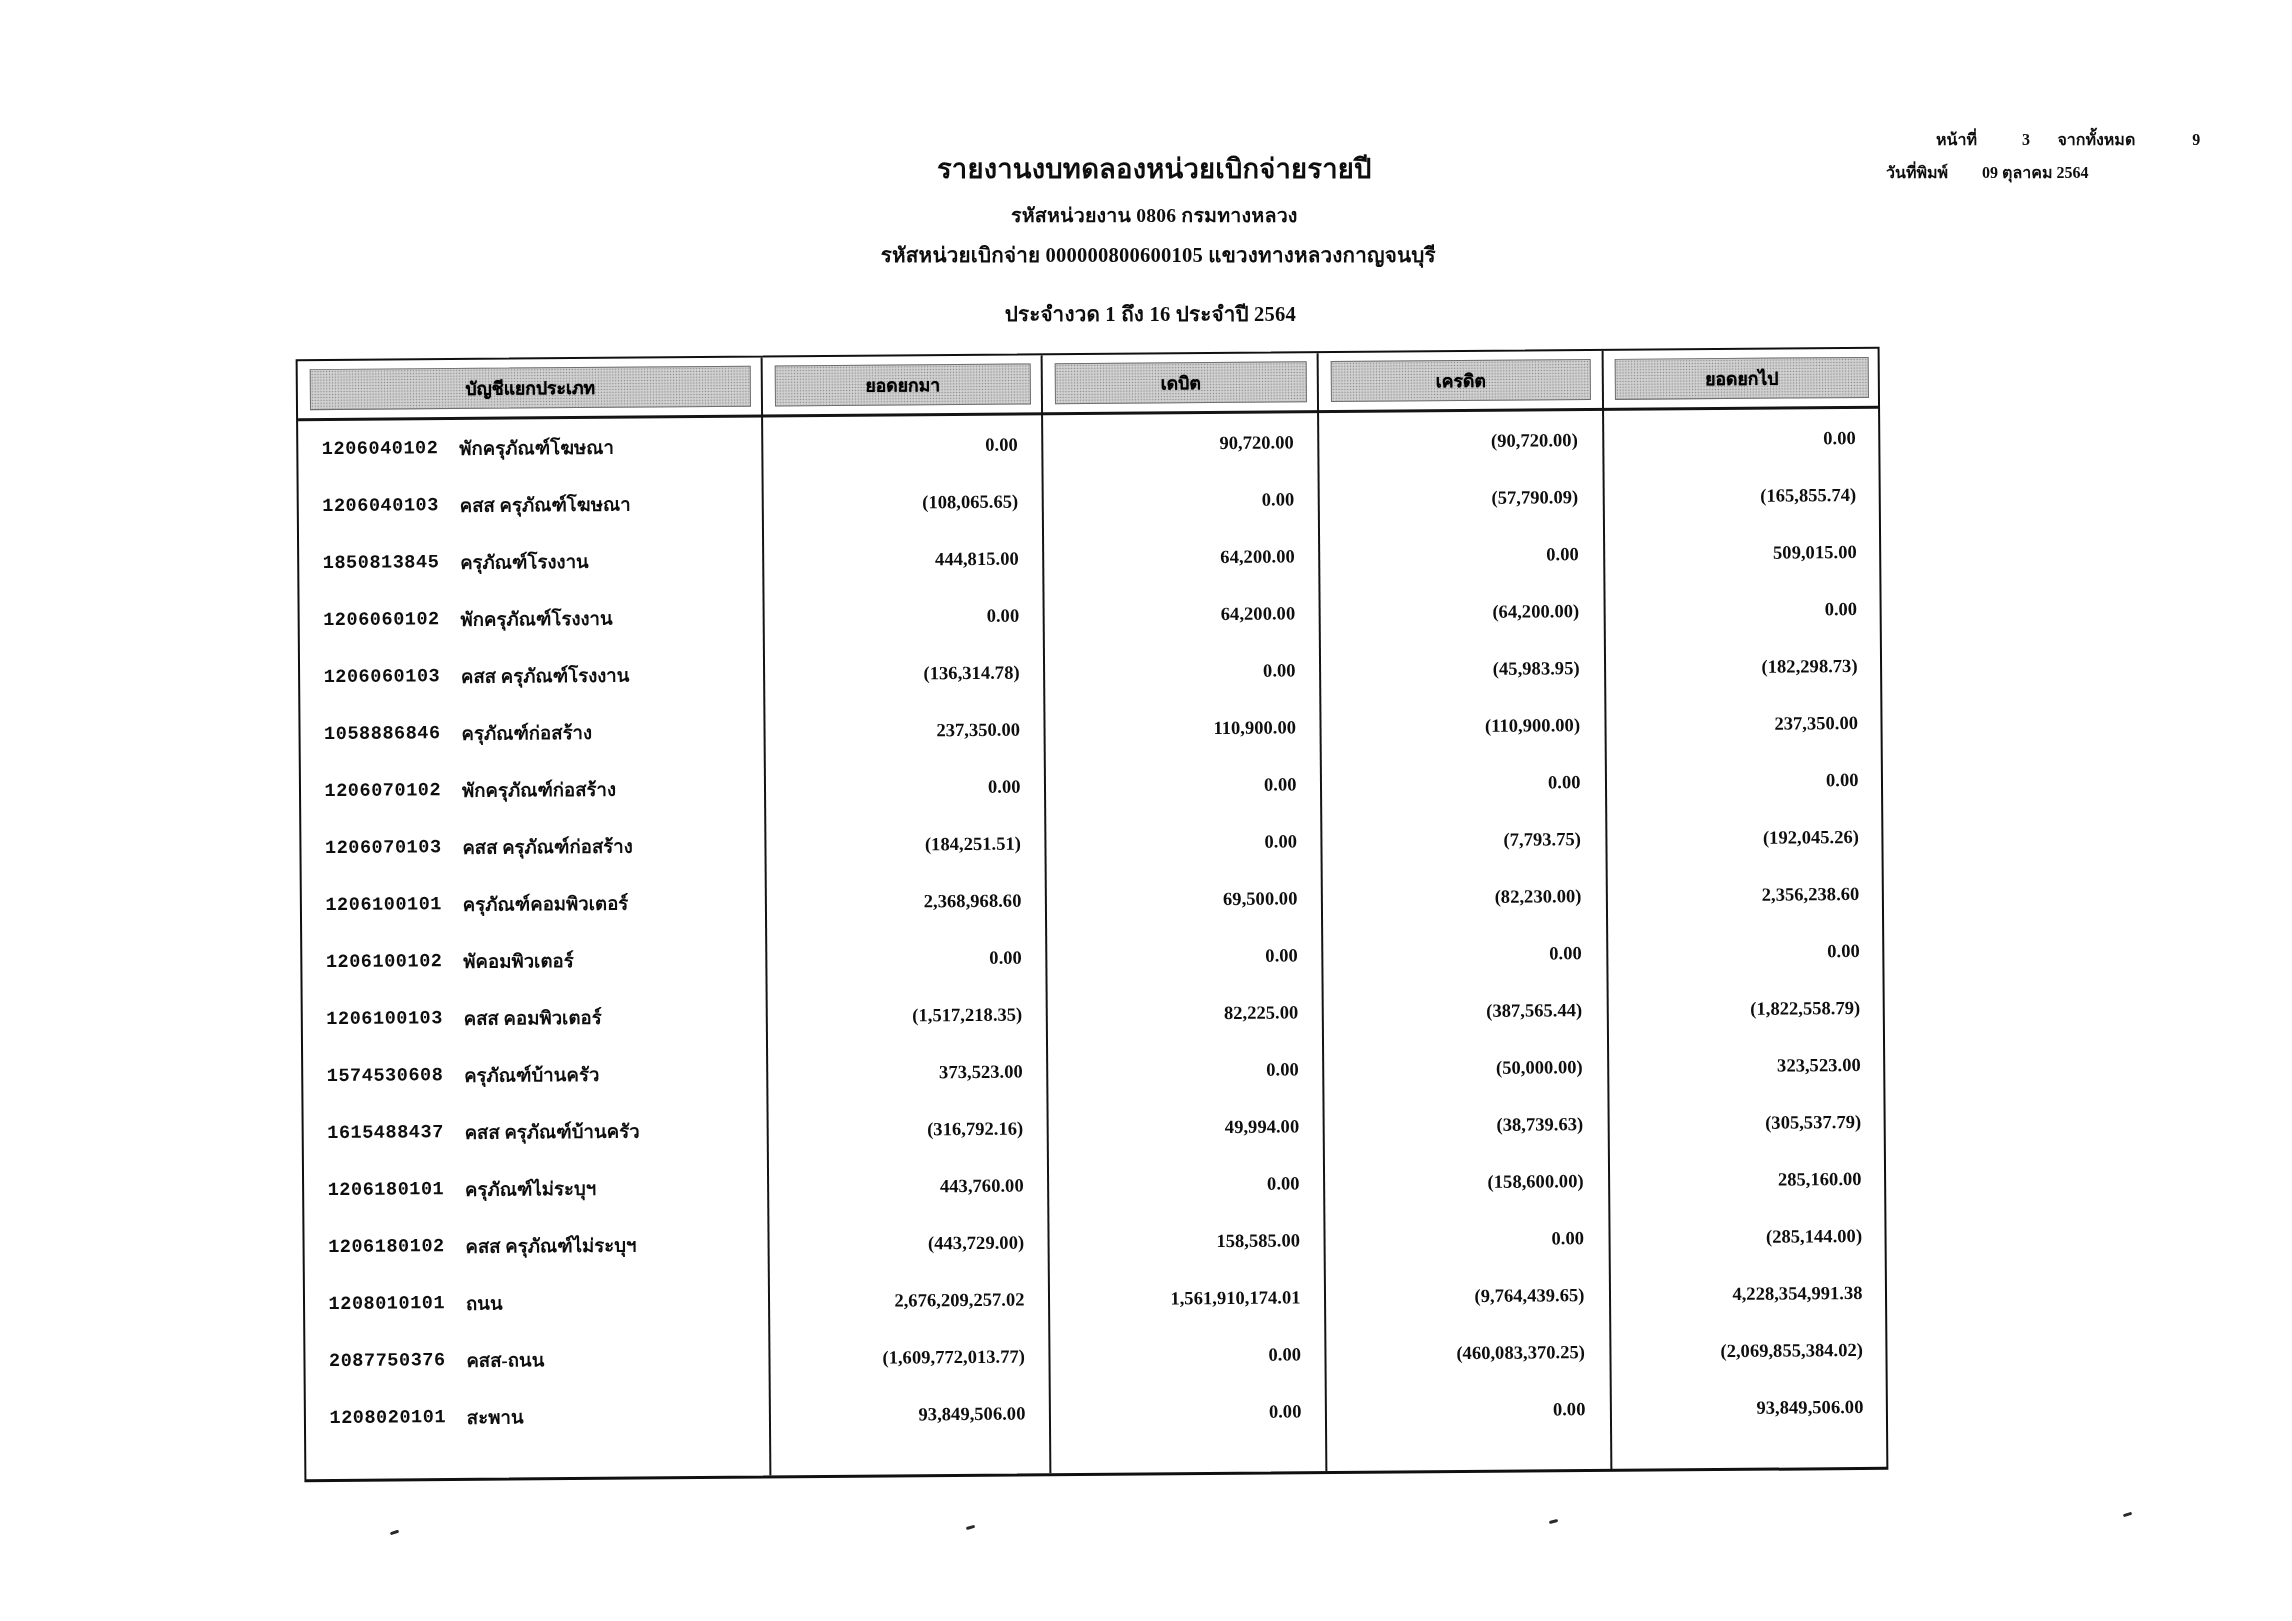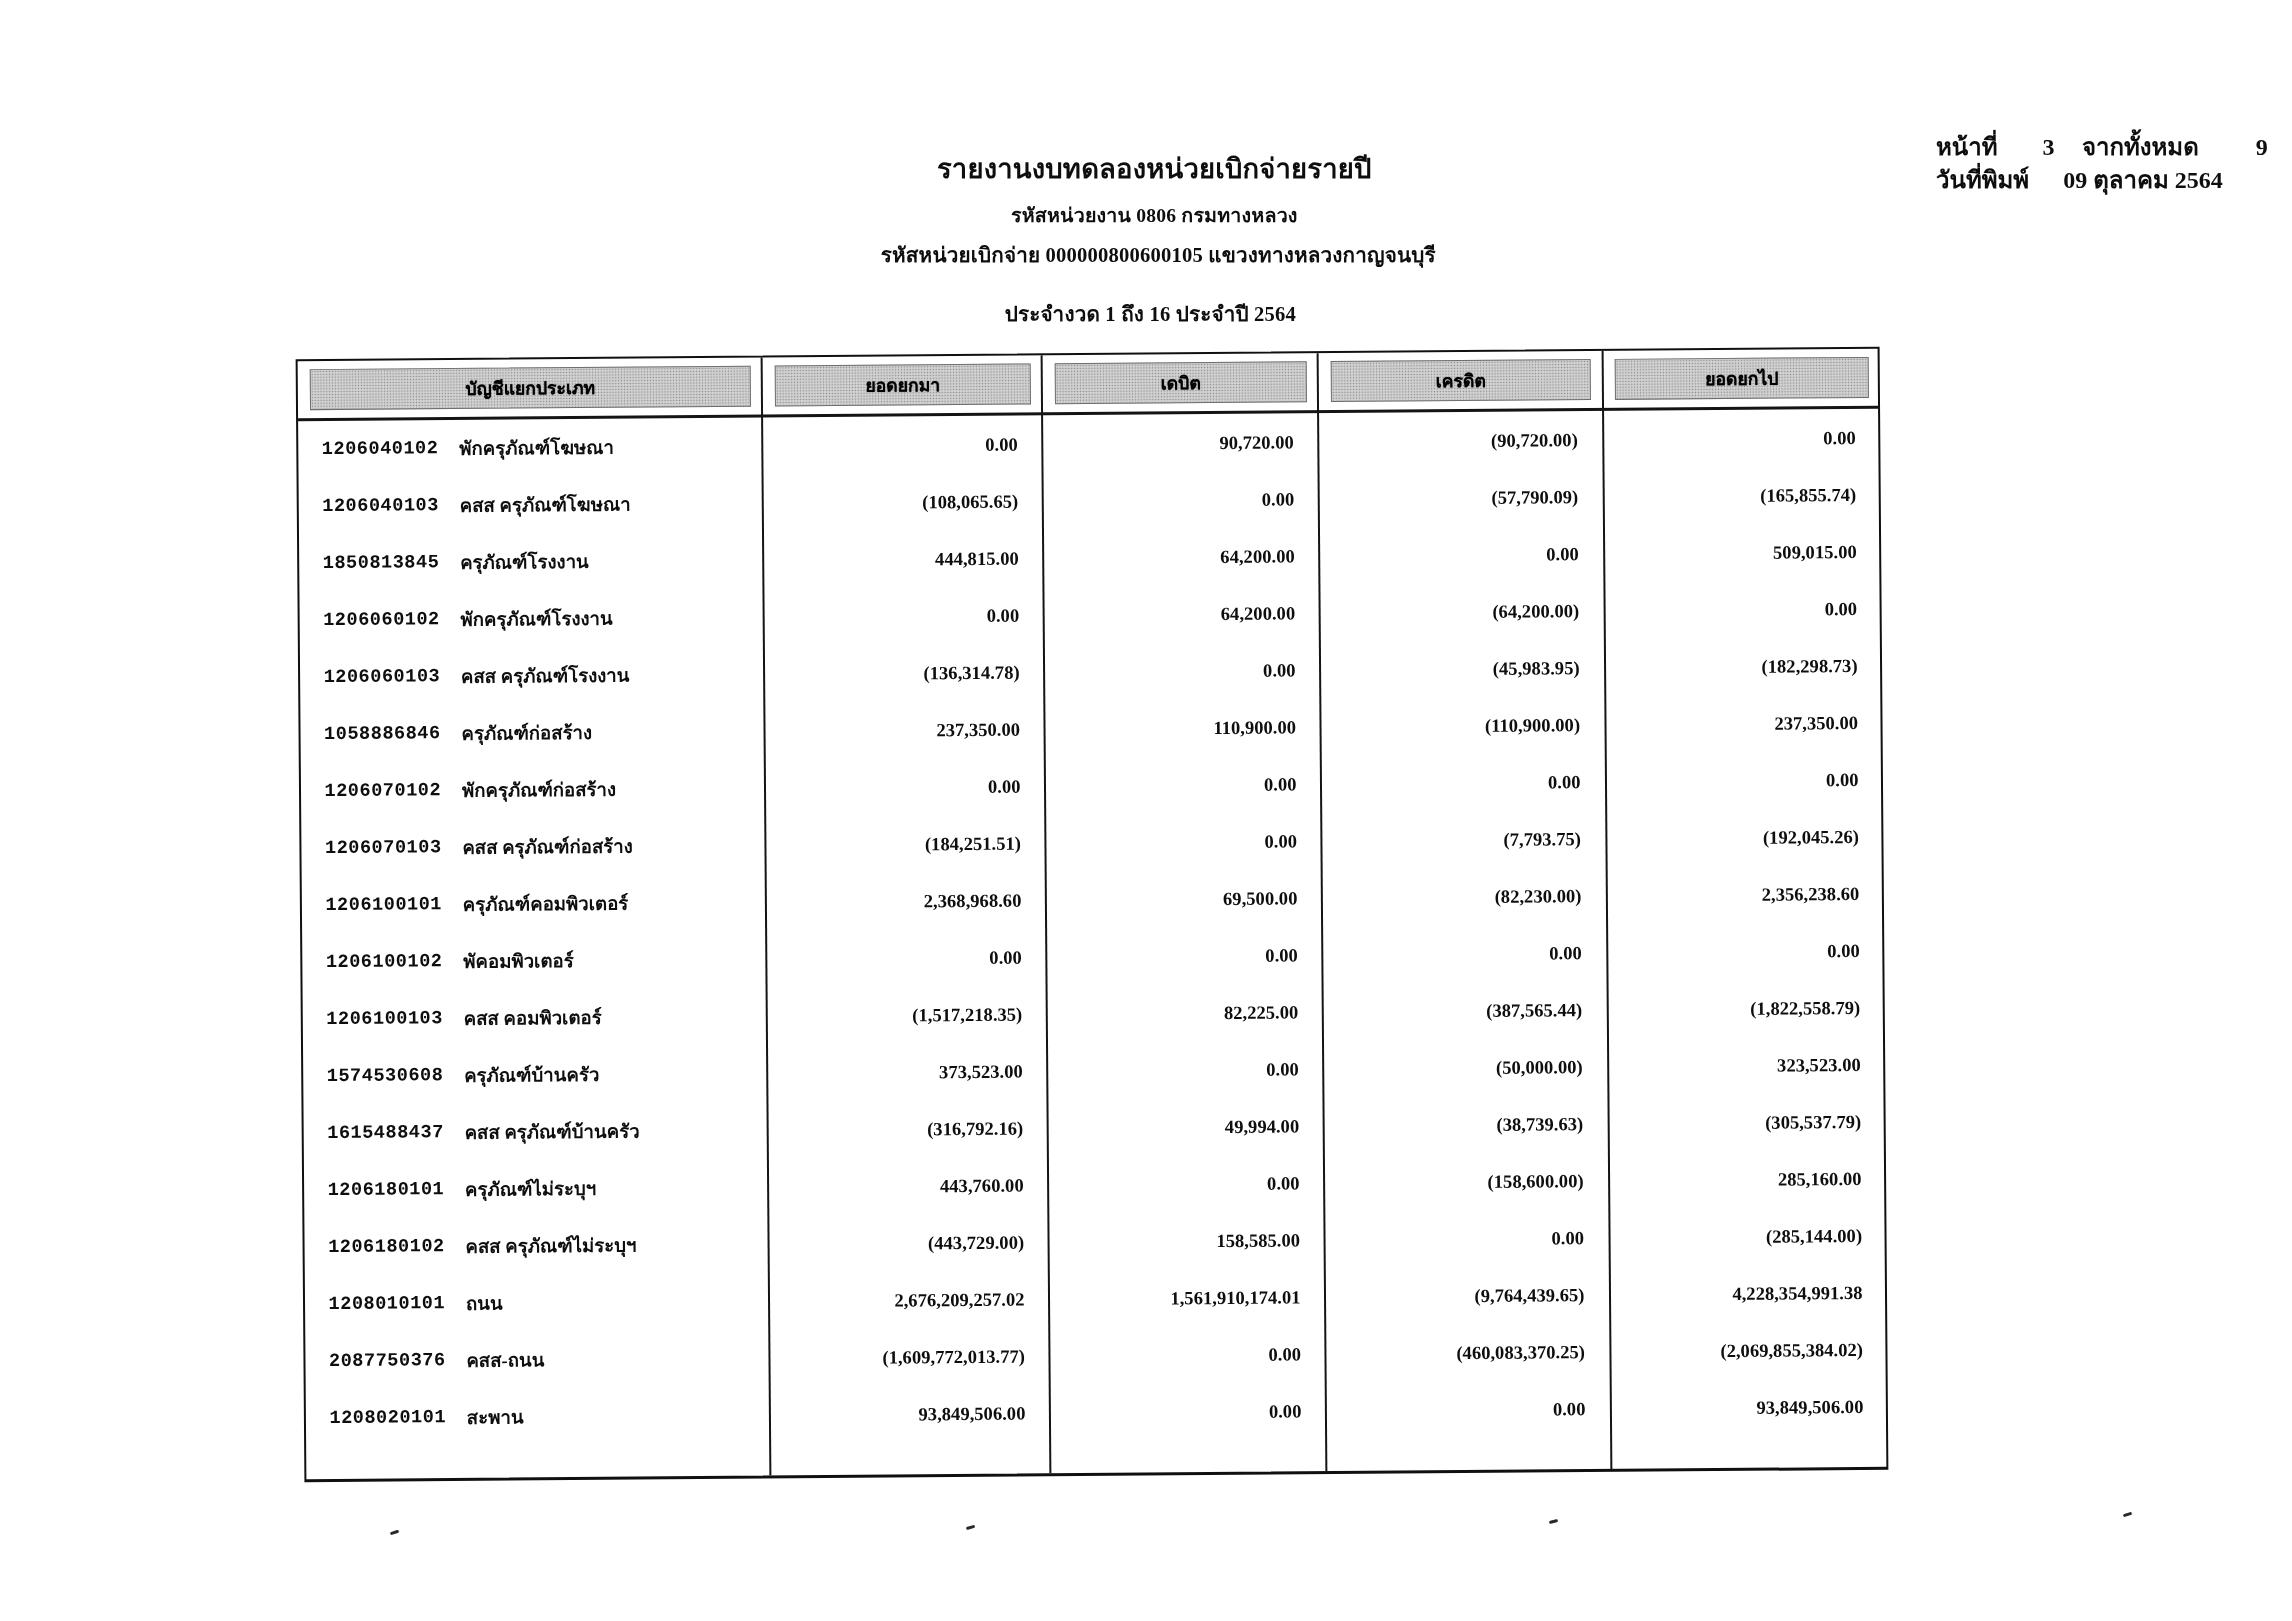--- a/index.html
+++ b/index.html
@@ -10,23 +10,23 @@
     font-family:"Liberation Serif","DejaVu Serif",serif;
     color:#0e0e0e;
   }
   
   .report-head { position:absolute; left:0; width:100%; text-align:center; font-weight:700; letter-spacing:0.2px; }
   .rh-title   { top:147px; font-size:27.4px; transform:translateX(7.8px); }
   .rh-line2   { top:199px; font-size:19.6px; transform:translateX(7.8px); }
   .rh-line3   { top:238px; font-size:20.6px; transform:translateX(11.8px); }
   .rh-line4   { top:297px; font-size:20.6px; transform:translateX(3.9px); }
 
-  .pageinfo { position:absolute; font-weight:700; font-size:24px; white-space:nowrap; }
+  .pageinfo { position:absolute; font-weight:700; font-size:16px; white-space:nowrap; }
   .pi-r1 { top:127px; left:1936px; }
-  .pi-r2 { top:160px; left:1936px; }
+  .pi-r2 { top:160px; left:1886px; }
   .pi-r1 span, .pi-r2 span { display:inline-block; }
   .pi-gap-a { width:45px; } .pi-gap-b { width:27.4px; } .pi-gap-c { width:57px; } .pi-gap-d { width:34px; }
 
   
   .tbl {
     position:absolute; left:300px; top:353px; width:1584px; height:1123px;
     border:2.9px solid #101010; border-bottom-width:3.9px;
     transform:rotate(-0.45deg); transform-origin:50% 50%;
     background:#fff;
   }

